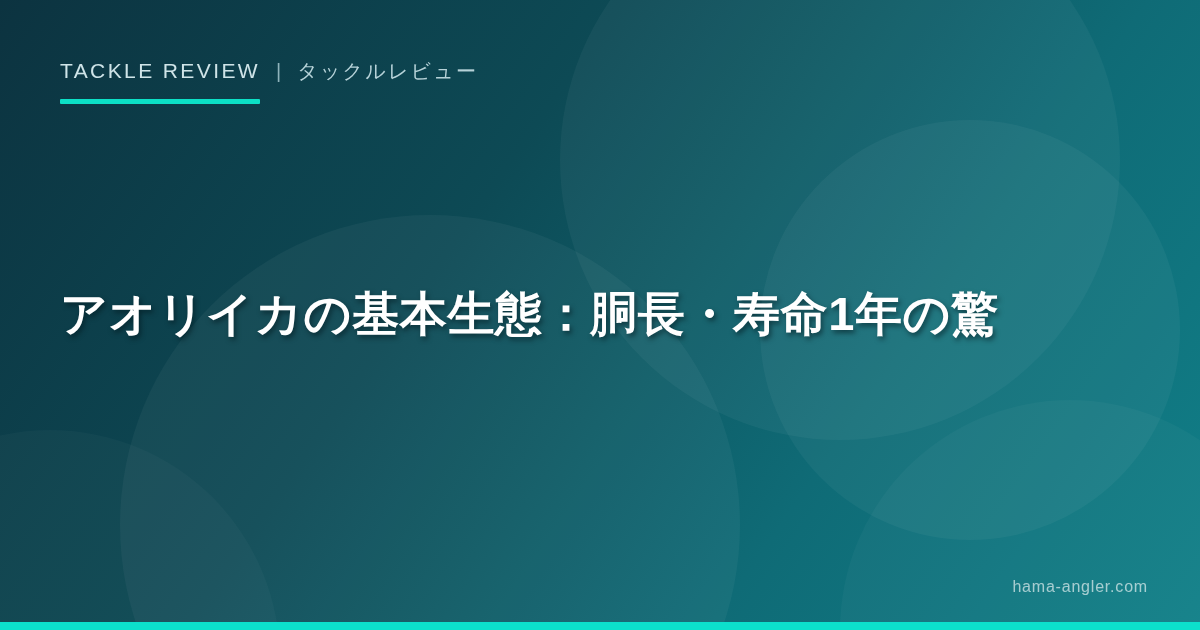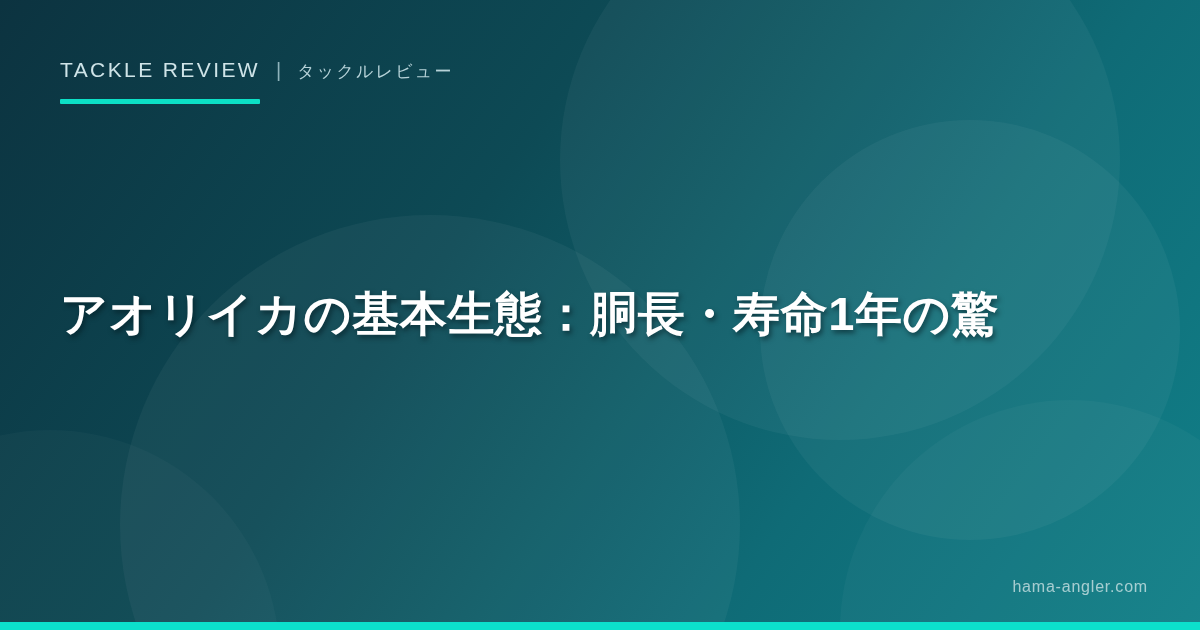--- a/index.html
+++ b/index.html
@@ -84,21 +84,21 @@
     color: #cfe4e8;
     font-weight: 400;
   }
   .eyebrow-sep {
     margin: 0 16px;
     font-size: 20px;
     color: #8fb3bb;
     font-weight: 300;
   }
   .eyebrow-ja {
-    font-size: 17px;
+    font-size: 20px;
     letter-spacing: 2.2px;
     color: #b6d2d8;
     font-weight: 400;
   }
   .accent-bar {
     position: absolute;
     left: 60px;
     top: 99px;
     width: 200px;
     height: 5px;

